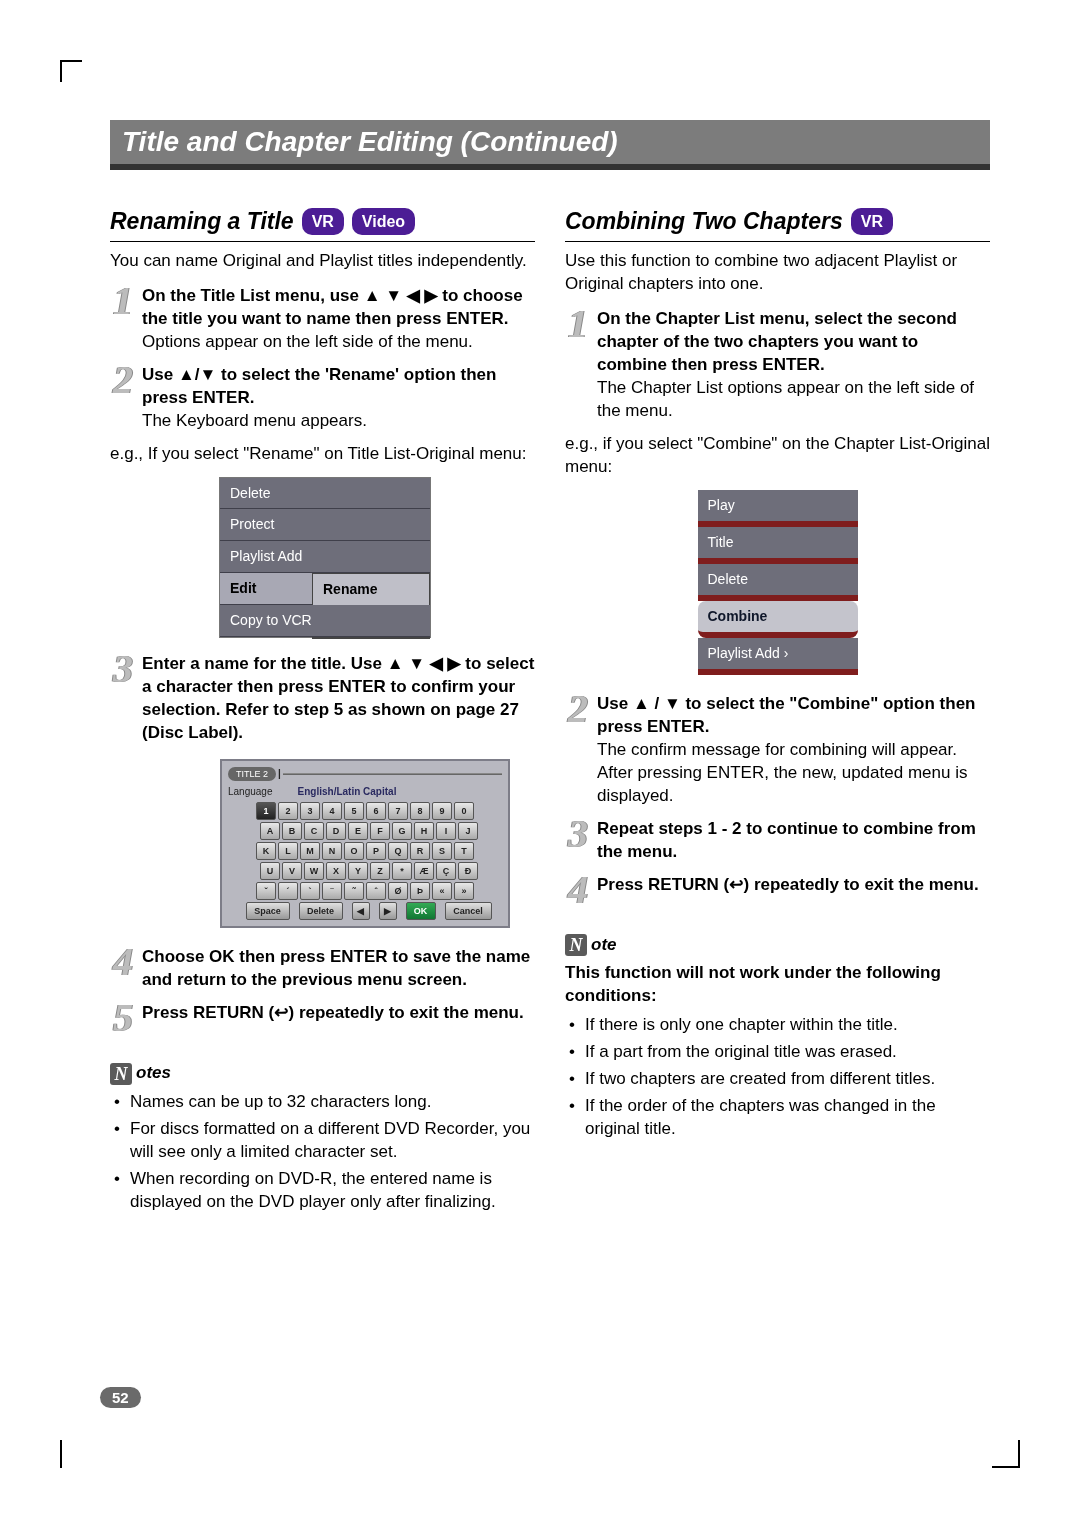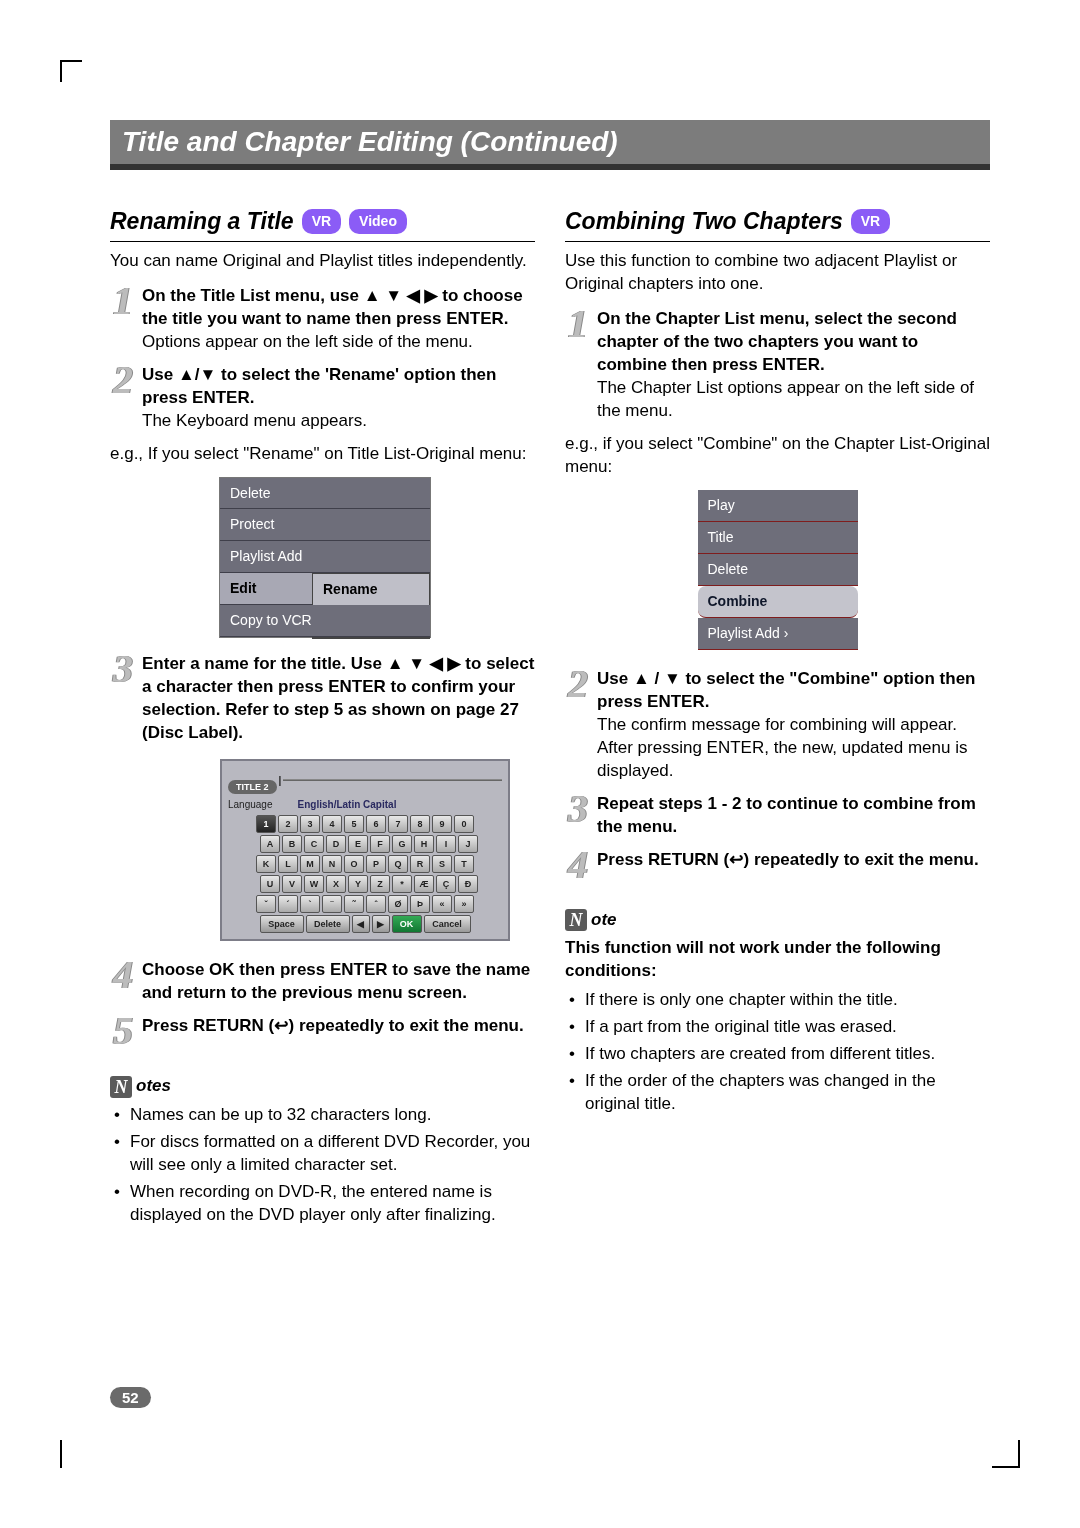--- a/index.html
+++ b/index.html
@@ -23,21 +23,21 @@
     font-size:28px;
     font-weight:bold;
     font-style:italic;
     padding:6px 12px;
     margin-bottom:36px;
     border-bottom: 6px solid #333;
   }
   .columns { display:flex; gap:30px; }
   .col { flex:1; font-size:17px; line-height:1.35; }
   .sect-head { font-size:23px; font-weight:bold; font-style:italic; border-bottom:1.5px solid #000; padding-bottom:4px; margin-bottom:8px; display:flex; align-items:center; gap:8px; flex-wrap:wrap; }
-  .pill { display:inline-flex; align-items:center; justify-content:center; background:#8b5cf6; color:#fff; font-size:14px; font-weight:bold; font-style:normal; border-radius:10px; padding:3px 10px; }
+  .pill { display:inline-flex; align-items:center; justify-content:center; background:#4c1d95; color:#fff; font-size:16px; font-weight:bold; font-style:normal; border-radius:10px; padding:3px 10px; }
   .intro { margin-bottom:12px; }
   .step { display:flex; gap:6px; margin-bottom:10px; }
   .stepnum {
     font-family: Georgia, "Times New Roman", serif;
     font-size:40px; font-weight:bold; font-style:italic; color:#bcbcbc;
     line-height:0.8; min-width:26px; text-align:center;
     text-shadow: 1px 0 #888, -1px 0 #888;
   }
   .step .body { flex:1; }
   .step .body b { font-weight:bold; }
@@ -51,38 +51,38 @@
 
   
   .ctxmenu { margin:12px auto 16px 110px; width:210px; font-size:14px; color:#fff; box-shadow:0 0 0 1px #777; }
   .ctxmenu .row { background:#6e6e7a; border-bottom:1px solid #3f3f4a; padding:6px 10px; position:relative; }
   .ctxmenu .row.sel { background:#a8a8b4; color:#000; font-weight:bold; }
   .ctxmenu .sub { position:absolute; left:92px; top:0; background:#7c7c88; width:118px; border:1px solid #444; }
   .ctxmenu .sub .srow { padding:6px 10px; border-bottom:1px solid #444; color:#fff; }
   .ctxmenu .sub .srow.sel { background:#bfbfc8; color:#000; font-weight:bold; }
 
   .ctxmenu2 { margin:12px auto 18px auto; width:160px; font-size:14px; color:#fff; }
-  .ctxmenu2 .row { background:#6e6e7a; border-bottom:1px solid #7f1d1d; padding:6px 10px; }
+  .ctxmenu2 .row { background:#6e6e7a; border-bottom:6px solid #7f1d1d; padding:6px 10px; }
   .ctxmenu2 .row.sel { background:#c4c4cc; color:#0f172a; font-weight:bold;border-radius:8px; }
 
   
   .kbd-wrap { width:290px; margin:14px auto 18px 110px; background:#b8b8c0; border:2px solid #7d7d88; padding:6px; font-size:10px; color:#222; }
   .kbd-title-row { display:flex; align-items:center; margin-bottom:4px; gap:2px; }
-  .kbd-title-pill { background:#666; color:#fff; font-weight:bold; font-size:9px; border-radius:8px; padding:1px 8px;margin-top:13px; }
+  .kbd-title-pill { background:#666; color:#fff; font-weight:normal; font-size:9px; border-radius:8px; padding:1px 8px; }
   .kbd-title-line { flex:1; height:2px; background:#888; border-bottom:1px solid #666; }
   .kbd-lang { margin-bottom:4px; }
   .kbd-lang b { color:#2a2a60; font-weight:bold; }
   .kbd-row { display:flex; gap:2px; margin-bottom:2px; justify-content:center; }
   .kbd-key { width:20px; height:18px; background:linear-gradient(#e8e8e8,#aaa); border:1px solid #555; display:flex; align-items:center; justify-content:center; font-size:9px; font-weight:bold; color:#222; border-radius:2px; }
   .kbd-key.sel { background:linear-gradient(#555,#222); color:#fff; }
   .kbd-bottom { display:flex; gap:2px; justify-content:center; margin-top:2px; }
-  .kbd-btn { height:18px; background:linear-gradient(#e0e0e0,#999); border:1px solid #555; font-size:9px; font-weight:bold; display:flex; align-items:center; justify-content:center; border-radius:2px; padding:0 4px; }
+  .kbd-btn { height:18px; background:linear-gradient(#e0e0e0,#999); border:1px solid #555; font-size:9px; font-weight:bold; display:flex; align-items:center; justify-content:center; border-radius:2px; padding:0 4px;margin-left:7px; }
   .kbd-btn.ok { background:linear-gradient(#3a5,#173); color:#fff; width:30px; }
   .kbd-btn.arrow { width:18px; }
-  .pagenum { position:absolute; bottom:120px; left:110px; background:#6a6a6a; color:#fff; font-weight:bold; font-size:15px; padding:2px 12px; border-radius:12px; }
+  .pagenum { position:absolute; bottom:120px; left:100px; background:#6a6a6a; color:#fff; font-weight:bold; font-size:15px; padding:2px 12px; border-radius:12px; }
 </style>
 </head>
 <body>
 
 <div class="crop-tl"></div>
 <div class="crop-bl"></div>
 <div class="crop-br-v"></div>
 <div class="crop-br-h"></div>
 
 <div class="titlebar">

